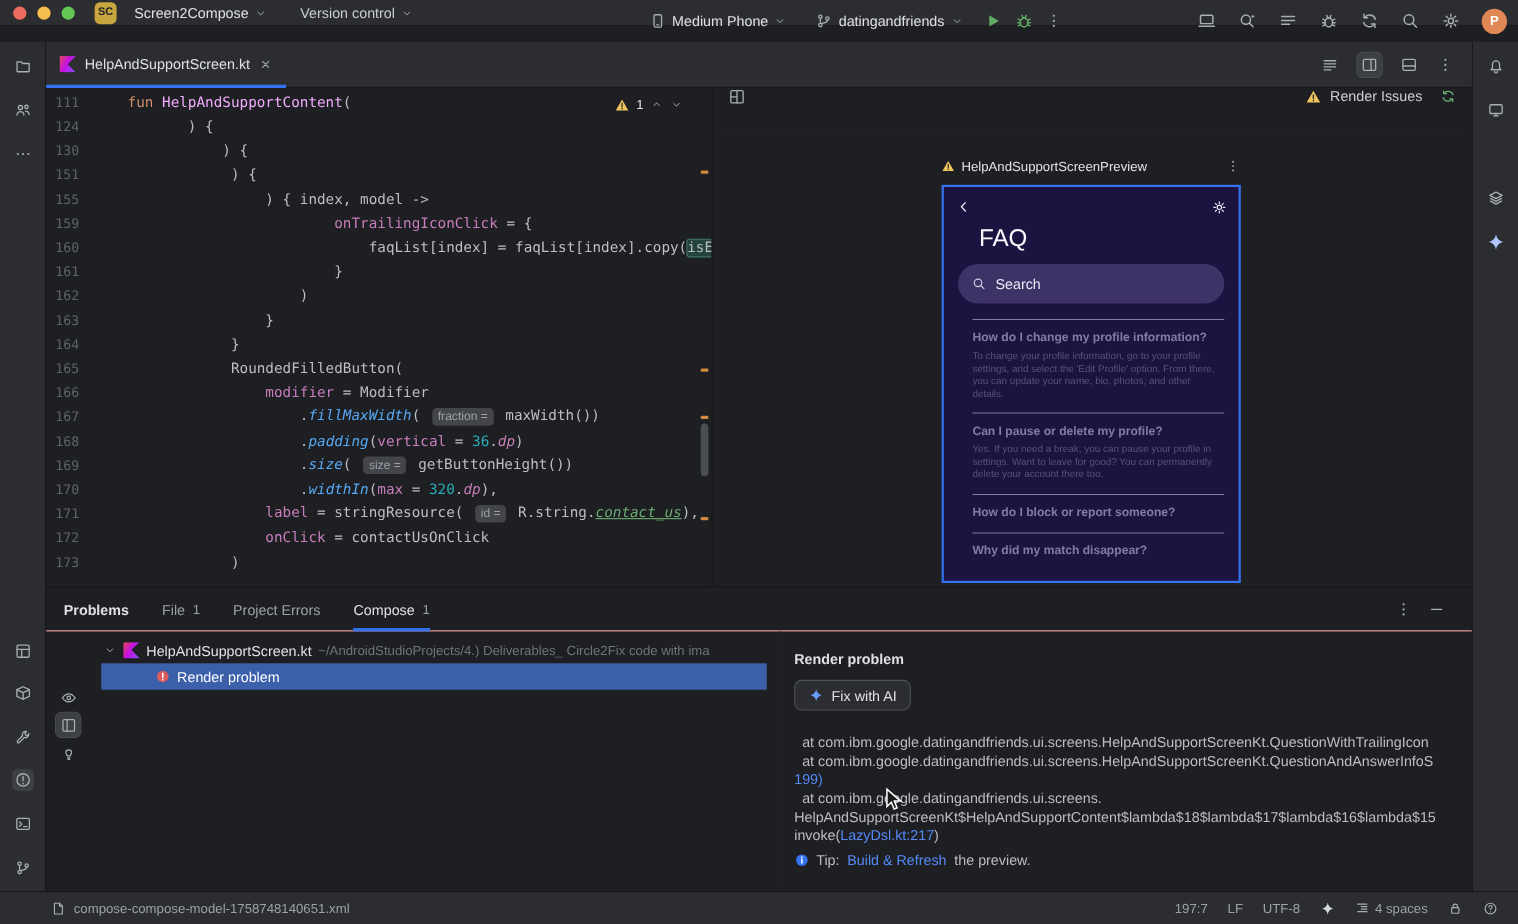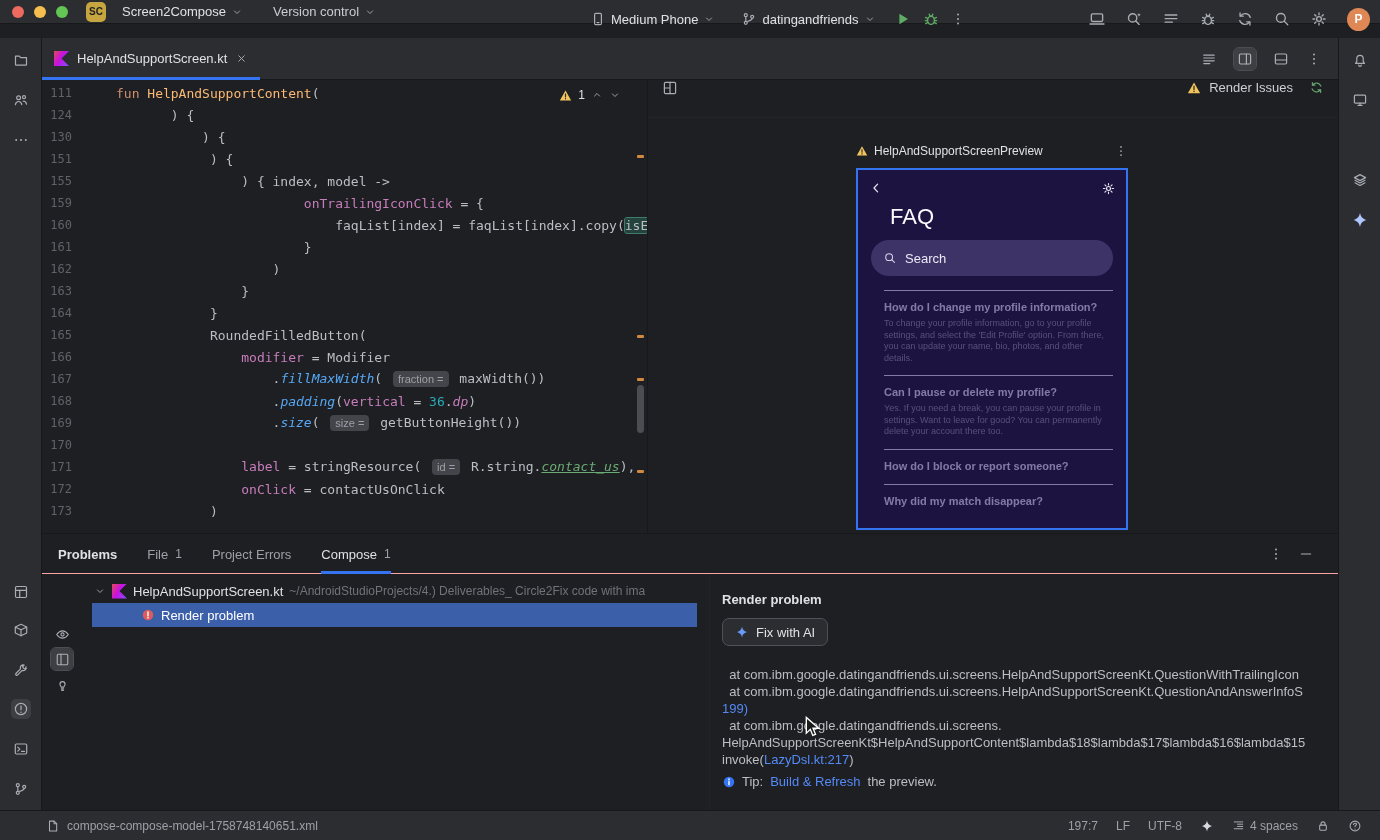--- a/index.html
+++ b/index.html
@@ -45,21 +45,21 @@
 
   
   .editor{position:absolute;left:42px;top:80px;width:605px;height:453px;background:#1E1F22;overflow:hidden;
     font-family:"DejaVu Sans Mono","Liberation Mono",monospace;font-size:13px}
   .code-wrap{padding-top:2px}
   .code-line{display:flex;height:22px;align-items:center;overflow:hidden;white-space:pre}
   .line-num{width:30px;flex:none;text-align:right;color:#5F6368;font-size:12px}
   .line-text{margin-left:44px;white-space:pre}
   .tok-d{color:#BCBEC4}
   .tok-kw{color:#CF8E6D}
-  .tok-fn{color:#fdba74}
+  .tok-fn{color:#f0abfc}
   .tok-ext{color:#56A8F5;font-style:italic}
   .tok-arg{color:#C77DBB}
   .tok-num{color:#2AACB8}
   .tok-prop{color:#C77DBB;font-style:italic}
   .tok-res{color:#6AAB73;font-style:italic;text-decoration:underline}
   .tok-hl{color:#BCBEC4;background:rgba(45,110,95,.45);outline:1px solid #3E7D6C;border-radius:2px}
   .tok-inlay{font-family:"Liberation Sans",sans-serif;font-style:normal;font-size:11px;background:#43454A;color:#9DA0A8;
     border-radius:4px;padding:0 5px;margin:0 3px;display:inline-block;line-height:16px}
   .insp-widget{position:absolute;top:6px;right:22px;display:flex;align-items:center;gap:6px;
     font-family:"Liberation Sans",sans-serif;font-size:12px;color:#DFE1E5;background:#1E1F22;padding:2px 4px;border-radius:5px}
@@ -411,21 +411,21 @@
         <div class="code-line"><span class="line-num">160</span><span class="line-text"><span class="tok-d">                            faqList[index] = faqList[index].copy(</span><span class="tok-hl">isE</span></span></div>
         <div class="code-line"><span class="line-num">161</span><span class="line-text"><span class="tok-d">                        }</span></span></div>
         <div class="code-line"><span class="line-num">162</span><span class="line-text"><span class="tok-d">                    )</span></span></div>
         <div class="code-line"><span class="line-num">163</span><span class="line-text"><span class="tok-d">                }</span></span></div>
         <div class="code-line"><span class="line-num">164</span><span class="line-text"><span class="tok-d">            }</span></span></div>
         <div class="code-line"><span class="line-num">165</span><span class="line-text"><span class="tok-d">            RoundedFilledButton(</span></span></div>
         <div class="code-line"><span class="line-num">166</span><span class="line-text"><span class="tok-d">                </span><span class="tok-arg">modifier</span><span class="tok-d"> = Modifier</span></span></div>
         <div class="code-line"><span class="line-num">167</span><span class="line-text"><span class="tok-d">                    .</span><span class="tok-ext">fillMaxWidth</span><span class="tok-d">( </span><span class="tok-inlay">fraction =</span><span class="tok-d"> maxWidth())</span></span></div>
         <div class="code-line"><span class="line-num">168</span><span class="line-text"><span class="tok-d">                    .</span><span class="tok-ext">padding</span><span class="tok-d">(</span><span class="tok-arg">vertical</span><span class="tok-d"> = </span><span class="tok-num">36</span><span class="tok-d">.</span><span class="tok-prop">dp</span><span class="tok-d">)</span></span></div>
         <div class="code-line"><span class="line-num">169</span><span class="line-text"><span class="tok-d">                    .</span><span class="tok-ext">size</span><span class="tok-d">( </span><span class="tok-inlay">size =</span><span class="tok-d"> getButtonHeight())</span></span></div>
-        <div class="code-line"><span class="line-num">170</span></div>
+        <div class="code-line"><span class="line-num">170</span><span class="line-text"><span class="tok-d">                    .</span><span class="tok-ext">widthIn</span><span class="tok-d">(</span><span class="tok-arg">max</span><span class="tok-d"> = </span><span class="tok-num">320</span><span class="tok-d">.</span><span class="tok-prop">dp</span><span class="tok-d">),</span></span></div>
         <div class="code-line"><span class="line-num">171</span><span class="line-text"><span class="tok-d">                </span><span class="tok-arg">label</span><span class="tok-d"> = stringResource( </span><span class="tok-inlay">id =</span><span class="tok-d"> R.string.</span><span class="tok-res">contact_us</span><span class="tok-d">),</span></span></div>
         <div class="code-line"><span class="line-num">172</span><span class="line-text"><span class="tok-d">                </span><span class="tok-arg">onClick</span><span class="tok-d"> = contactUsOnClick</span></span></div>
         <div class="code-line"><span class="line-num">173</span><span class="line-text"><span class="tok-d">            )</span></span></div>
       </div>
     <div class="insp-widget">
       <span class="ic">
           <svg viewBox="0 0 16 16" width="13" height="13" fill="none" stroke="currentColor" stroke-width="1.2" stroke-linecap="round" stroke-linejoin="round">
             <path d="M8 1.8 15 14H1Z" fill="#F2C55C" stroke="none"></path>
             <path d="M8 6v3.6M8 11.5v.6" stroke="#2B2D30" stroke-width="1.5"></path>
           </svg>

